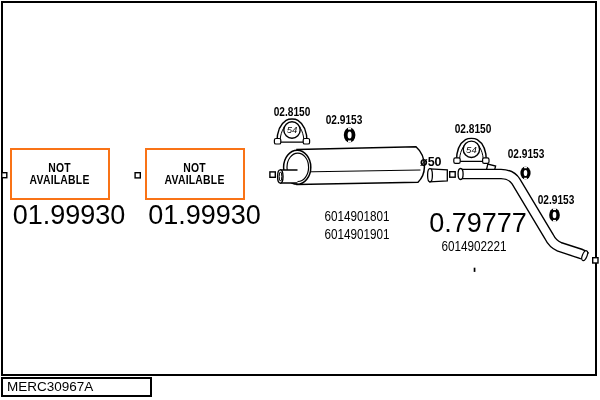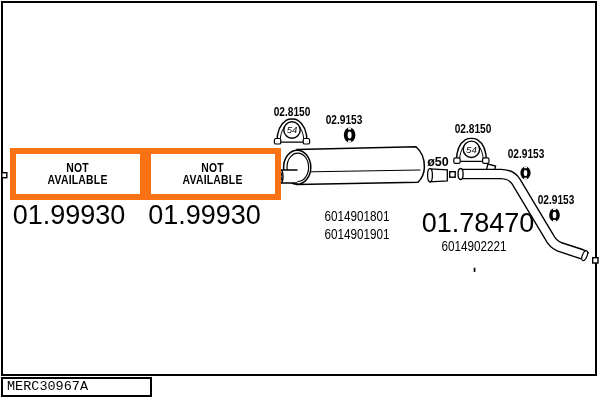--- a/index.html
+++ b/index.html
@@ -2,31 +2,31 @@
 <html><head>
 <meta charset="utf-8">
 <style>
   html,body{margin:0;padding:0;background:#fff;}
   .stage{position:relative;width:600px;height:400px;background:#fff;overflow:hidden;
          font-family:"Liberation Sans",sans-serif;color:#000;}
   .frame{position:absolute;left:1px;top:1px;width:596px;height:375px;
          border:2.8px solid #000;box-sizing:border-box;background:#fff;}
   .svg-layer{position:absolute;left:0;top:0;width:600px;height:400px;}
   .abs{position:absolute;line-height:1;white-space:nowrap;}
-  .na-box{position:absolute;top:148px;width:136px;height:52px;border:6px solid #f97316;
+  .na-box{position:absolute;top:148px;width:100px;height:52px;border:2px solid #f97316;
           box-sizing:border-box;background:#fff;display:flex;align-items:center;justify-content:center;}
   .na-text{font-weight:bold;font-size:13px;line-height:12.5px;text-align:center;
            transform:scaleX(0.8);letter-spacing:0.3px;}
   .pn{font-size:27px;text-align:center;}
   .code{font-size:15px;text-align:center;transform:scaleX(0.78);}
   .lbl{font-size:13px;font-weight:bold;text-align:center;transform:scaleX(0.78);}
-  .dia{font-size:12.5px;font-weight:bold;text-align:center;}
+  .dia{font-size:12.5px;font-weight:bold;}
   .code-box{position:absolute;left:1px;top:377px;width:150.5px;height:19.5px;
             border:2.2px solid #000;box-sizing:border-box;background:#fff;
-            display:flex;align-items:center;font-family:Liberation Mono, monospace;}
+            display:flex;align-items:center;}
   .code-box span{font-size:13.5px;padding-left:4px;}
   svg text{font-family:"Liberation Sans",sans-serif;}
 </style>
 </head>
 <body>
 
 <div class="stage">
 
   <div class="frame"></div>
 
@@ -113,21 +113,21 @@
   </div>
   <div class="na-box" style="left:145px;">
     <div class="na-text">
       <div>NOT</div>
       <div>AVAILABLE</div>
     </div>
   </div>
 
   <div class="abs pn" style="left:-2px;top:202px;width:142px;">01.99930</div>
   <div class="abs pn" style="left:133.5px;top:202px;width:142px;">01.99930</div>
-  <div class="abs pn" style="left:407px;top:210px;width:142px;">01.78470</div>
+  <div class="abs pn" style="left:407px;top:210px;width:142px;">0.79777</div>
 
   <div class="abs code" style="left:286.5px;top:207.5px;width:140px;">6014901801</div>
   <div class="abs code" style="left:286.5px;top:225.5px;width:140px;">6014901901</div>
   <div class="abs code" style="left:404px;top:238px;width:140px;">6014902221</div>
 
   <div class="abs lbl" style="left:246.5px;top:104.5px;width:90px;">02.8150</div>
   <div class="abs lbl" style="left:298.5px;top:112.5px;width:90px;">02.9153</div>
   <div class="abs lbl" style="left:428.3px;top:121.5px;width:90px;">02.8150</div>
   <div class="abs lbl" style="left:481px;top:147px;width:90px;">02.9153</div>
   <div class="abs lbl" style="left:510.5px;top:192.5px;width:90px;">02.9153</div>

